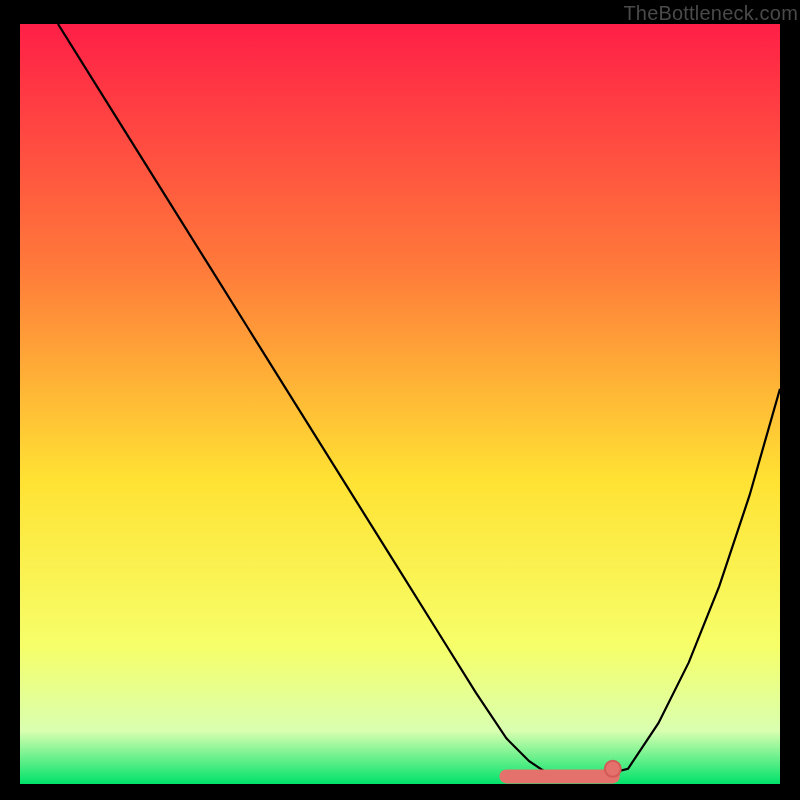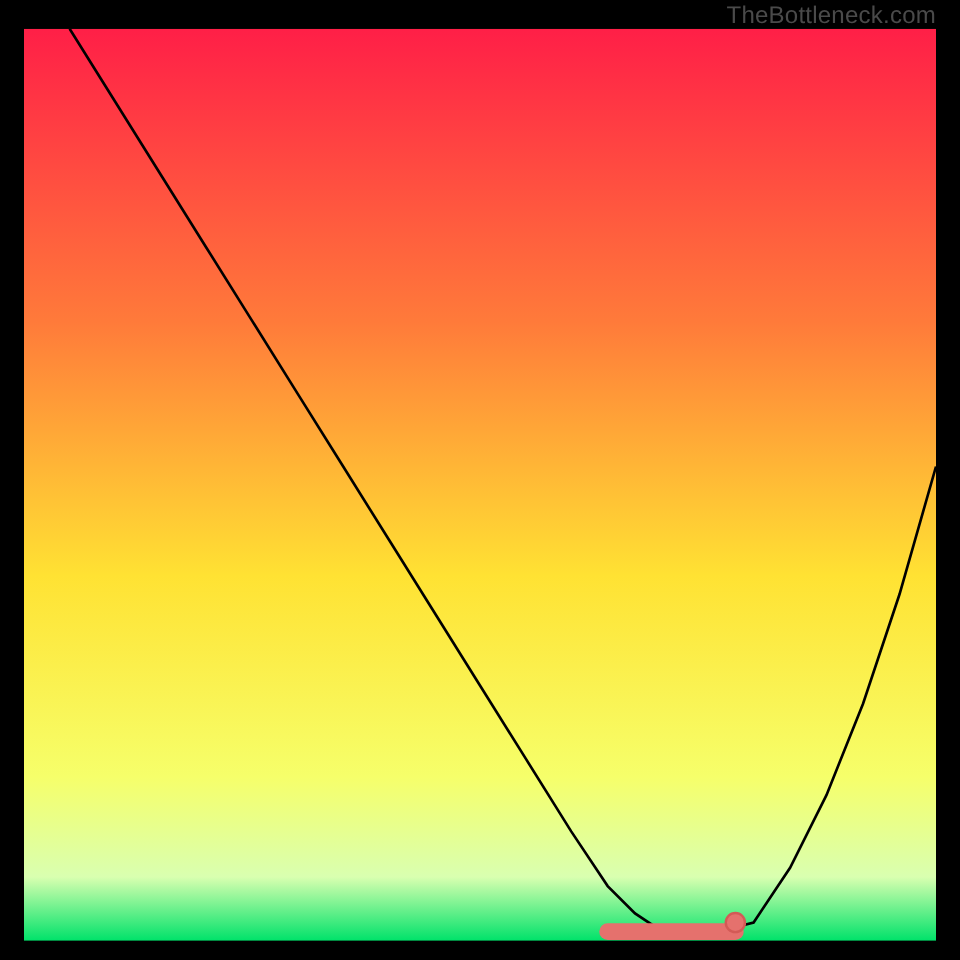--- a/index.html
+++ b/index.html
@@ -13,21 +13,21 @@
   }
   .frame {
     position: relative;
     width: 800px;
     height: 800px;
     background: #000;
   }
   .watermark {
     position: absolute;
     top: 2px;
-    right: 20px;
+    right: 2px;
     color: #4a4a4a;
     font-size: 20px;
     font-weight: 500;
     letter-spacing: 0.2px;
     user-select: none;
   }
   .plot {
     position: absolute;
     left: 20px;
     top: 24px;

